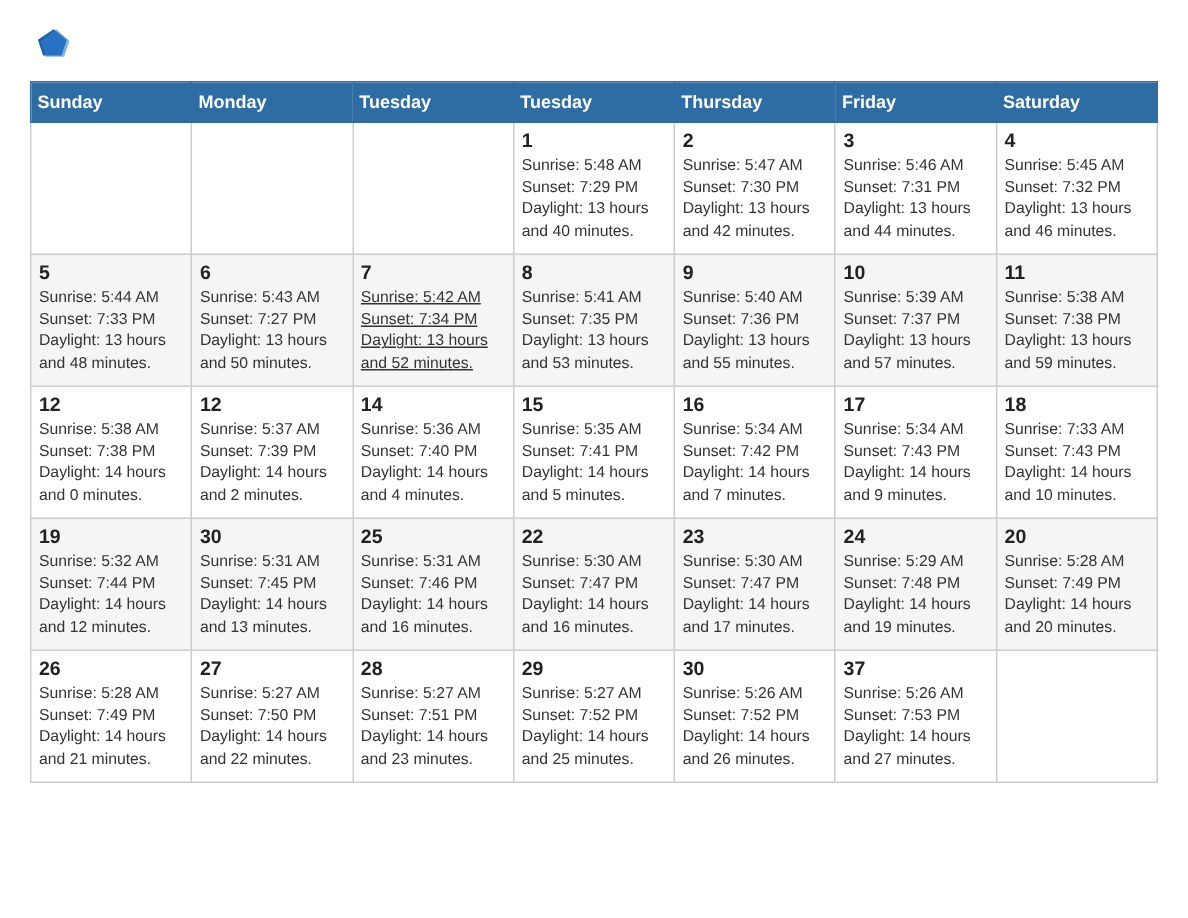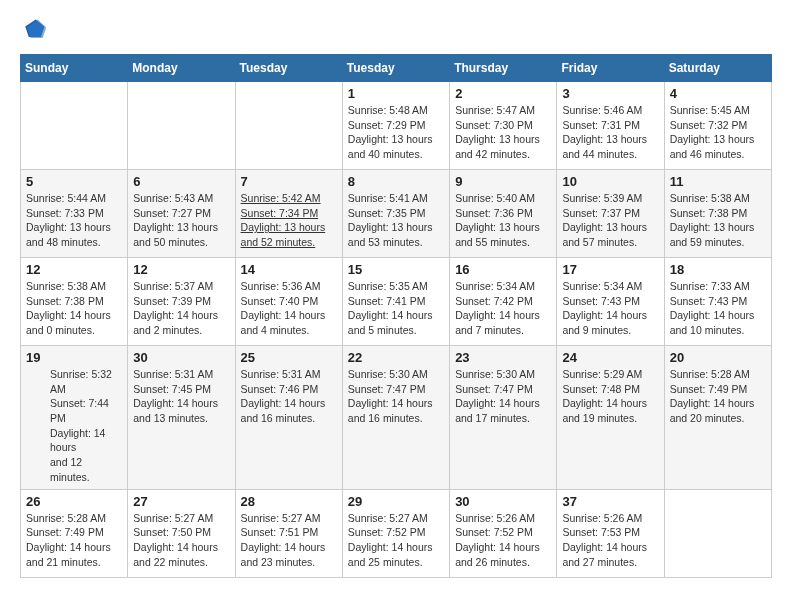--- a/index.html
+++ b/index.html
@@ -258,21 +258,21 @@
           <div class="day-number">18</div>
           <div class="day-info" style="white-space: pre-line;">Sunrise: 7:33 AM
 Sunset: 7:43 PM
 Daylight: 14 hours
 and 10 minutes.</div>
         </td>
       </tr>
       <tr>
         <td>
           <div class="day-number">19</div>
-          <div class="day-info" style="white-space: pre-line; margin-left: 24px;">Sunrise: 5:32 AM
+          <div class="day-info" style="white-space: pre-line;">Sunrise: 5:32 AM
 Sunset: 7:44 PM
 Daylight: 14 hours
 and 12 minutes.</div>
         </td>
         <td>
           <div class="day-number">30</div>
           <div class="day-info" style="white-space: pre-line;">Sunrise: 5:31 AM
 Sunset: 7:45 PM
 Daylight: 14 hours
 and 13 minutes.</div>

